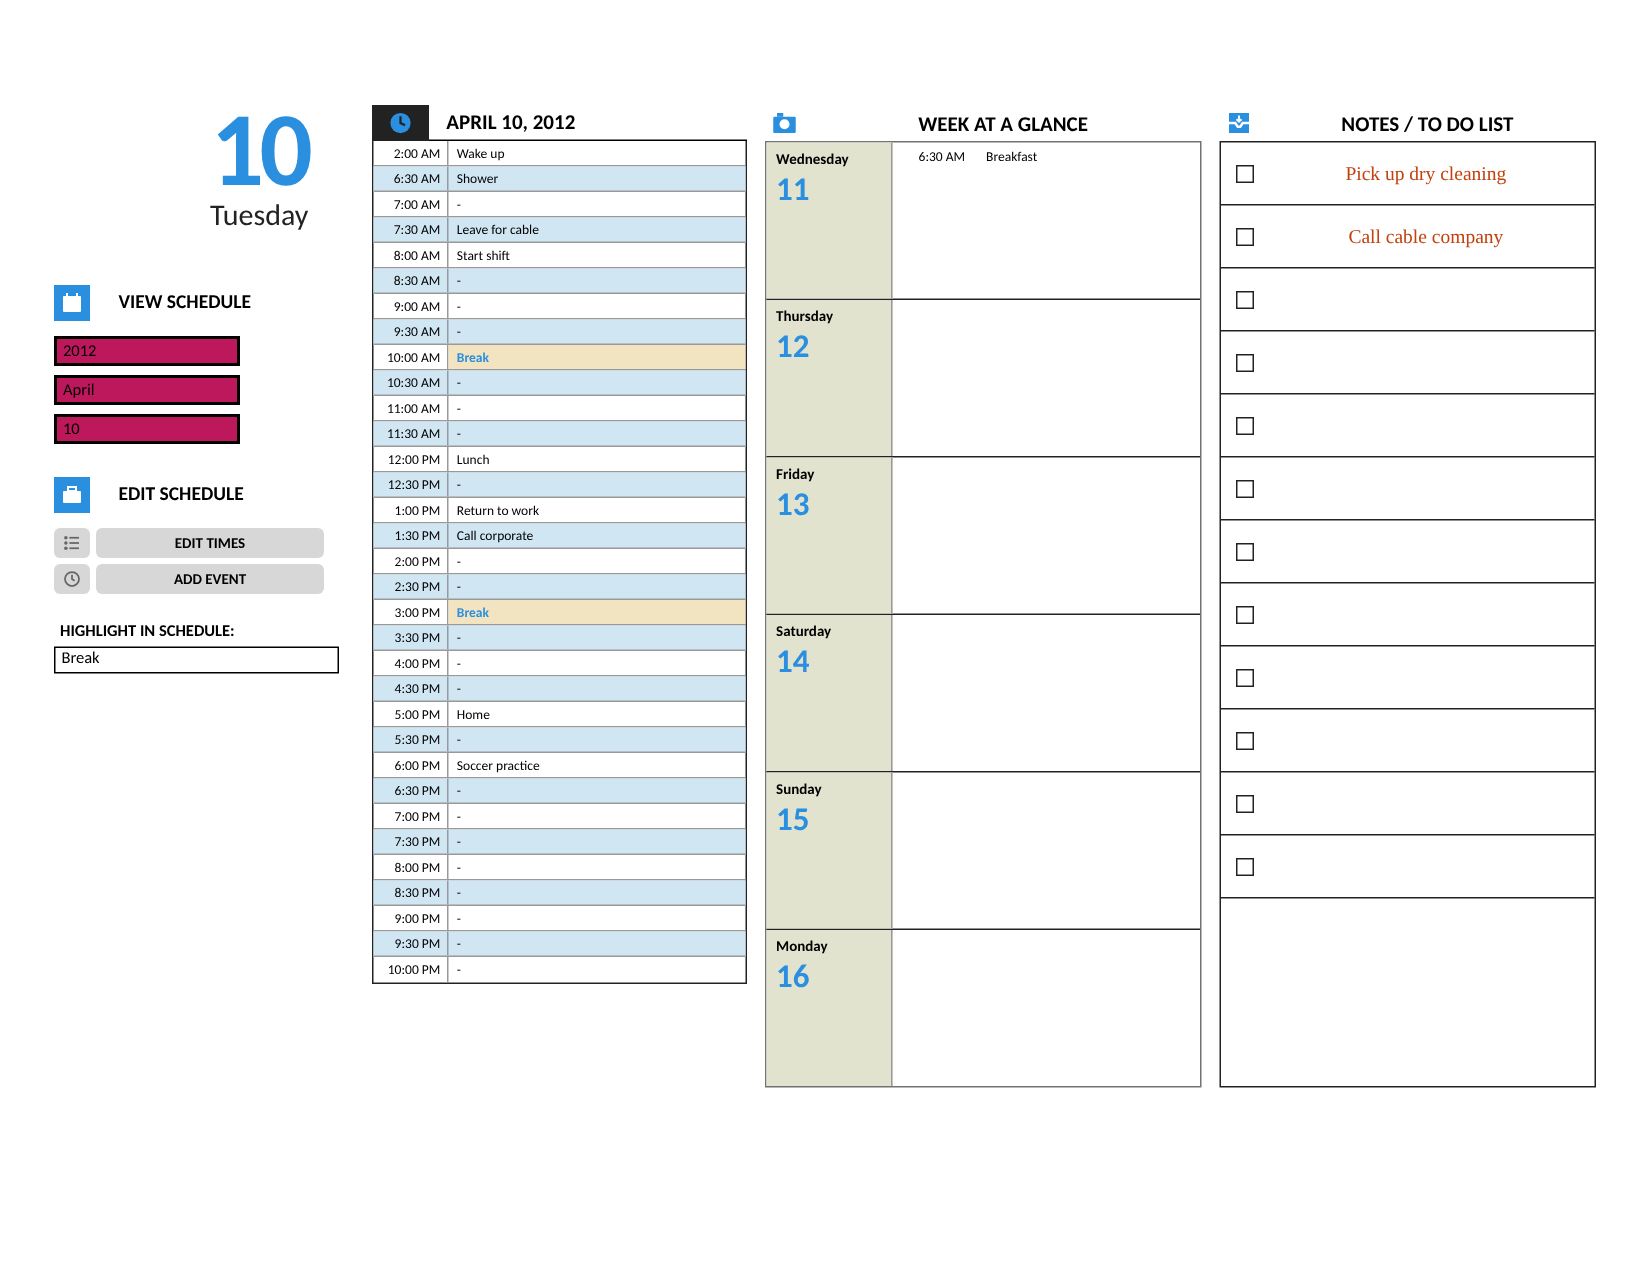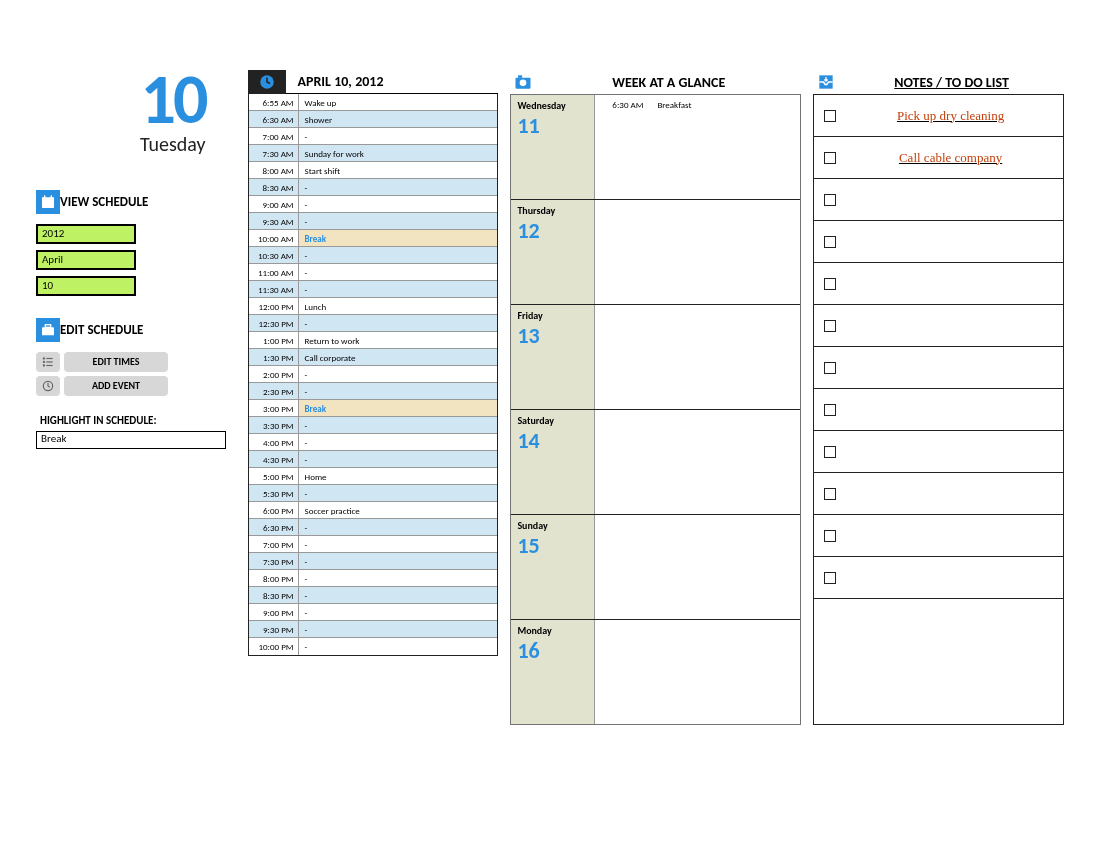--- a/index.html
+++ b/index.html
@@ -4,32 +4,32 @@
 <style>
 * { margin:0; padding:0; box-sizing:border-box; }
 body { background:#fff; font-family:Calibri,Arial,sans-serif; font-size:11px; color:#000; width:1100px; height:850px; position:relative; }
 .page { display:flex; gap:12px; padding:70px 36px 20px 36px; }
 
 
 .side { width:210px; }
 .date-big { font-size:70px; font-weight:700; color:#2b8fe0; line-height:0.85; text-align:right; padding-right:30px; letter-spacing:-3px; }
 .day-big  { font-size:20px; color:#222; text-align:right; padding-right:30px; margin-top:2px; margin-bottom:34px; }
 
-.section-row { display:flex; align-items:center; gap:0; margin-bottom:10px; }
+.section-row { display:flex; align-items:center; gap:19px; margin-bottom:10px; }
 .section-row .ico { width:24px; height:24px; background:#2b8fe0; display:flex; align-items:center; justify-content:center; color:#fff; }
 .section-row .ico svg { width:16px; height:16px; fill:#fff; }
 .section-row .lbl { font-weight:700; font-size:13px; }
 
-.pick { width:100px; height:20px; border:2px solid #000; background:#bef264; padding:0 4px; line-height:16px; margin-bottom:6px; font-size:11px; }
+.pick { width:124px; height:20px; border:2px solid #000; background:#be185d; padding:0 4px; line-height:16px; margin-bottom:6px; font-size:11px; }
 .edit-sec { margin-top:22px; }
 
 .btn-row { display:flex; align-items:center; gap:4px; margin-bottom:4px; }
 .btn-row .bico { width:24px; height:20px; background:#d7d7d7; border-radius:4px; display:flex; align-items:center; justify-content:center; }
 .btn-row .bico svg { width:14px; height:14px; fill:#666; }
-.btn-row .btxt { width:104px; height:20px; background:#d7d7d7; border-radius:4px; display:flex; align-items:center; justify-content:center; font-size:10px; font-weight:700; }
+.btn-row .btxt { width:152px; height:20px; background:#d7d7d7; border-radius:4px; display:flex; align-items:center; justify-content:center; font-size:10px; font-weight:700; }
 
 .hl-label { font-size:11px; font-weight:700; margin-top:18px; margin-bottom:4px; padding-left:4px; }
 .hl-input { width:190px; height:18px; border:1px solid #000; background:#fff; padding:0 4px; font-size:11px; }
 
 
 .daily { width:264px; }
 .panel-head { height:24px; display:flex; align-items:center; border-bottom:1px solid #000; }
 .daily .head-ico { width:38px; height:24px; background:#222; display:flex; align-items:center; justify-content:center; }
 .daily .head-ico svg { width:18px; height:18px; fill:#2b8fe0; }
 .daily .head-txt { font-weight:700; font-size:14px; padding-left:12px; flex:1; }
@@ -51,21 +51,21 @@
 .wk-day { flex:1; display:flex; border-bottom:1px solid #222; }
 .wk-day:last-child { border-bottom:none; }
 .wk-day .dcol { width:84px; background:#e2e3cf; border-right:1px solid #999; padding:4px 6px; }
 .wk-day .dname { font-size:10px; font-weight:700; }
 .wk-day .dnum  { font-size:22px; font-weight:700; color:#2b8fe0; }
 .wk-day .dcontent { flex:1; padding:4px 4px; }
 .wk-ev { display:flex; gap:14px; font-size:9px; }
 .wk-ev .wt { width:44px; text-align:right; }
 
 
-.notes { width:264px;text-decoration:underline; }
+.notes { width:264px; }
 .notes .panel-head { border-bottom:none; }
 .nt-body { border:1px solid #222; height:631px; }
 .nt-row { height:42px; border-bottom:1px solid #222; display:flex; align-items:center; gap:12px; padding:0 10px; }
 .nt-row .cb { width:12px; height:12px; border:1px solid #222; }
 .nt-row .txt { flex:1; text-align:center; font-family:'Segoe Script','Comic Sans MS',cursive; font-size:13px; color:#c2410c; }
 </style>
 </head>
 <body>
 
 <div class="page">
@@ -131,34 +131,34 @@
       <div class="head-ico">
         <svg viewBox="0 0 24 24">
             <circle cx="12" cy="12" r="9"></circle>
             <path d="M12 6v6l4 2" stroke="#222" stroke-width="2" fill="none"></path>
           </svg>
       </div>
       <div class="head-txt">APRIL 10, 2012</div>
     </div>
     <div class="slots" id="slots">
         <div class="slot">
-          <div class="t">6:55 AM</div>
+          <div class="t">2:00 AM</div>
           <div class="e">Wake up</div>
         </div>
         <div class="slot alt">
           <div class="t">6:30 AM</div>
           <div class="e">Shower</div>
         </div>
         <div class="slot">
           <div class="t">7:00 AM</div>
           <div class="e">-</div>
         </div>
         <div class="slot alt">
           <div class="t">7:30 AM</div>
-          <div class="e">Sunday for work</div>
+          <div class="e">Leave for cable</div>
         </div>
         <div class="slot">
           <div class="t">8:00 AM</div>
           <div class="e">Start shift</div>
         </div>
         <div class="slot alt">
           <div class="t">8:30 AM</div>
           <div class="e">-</div>
         </div>
         <div class="slot">

